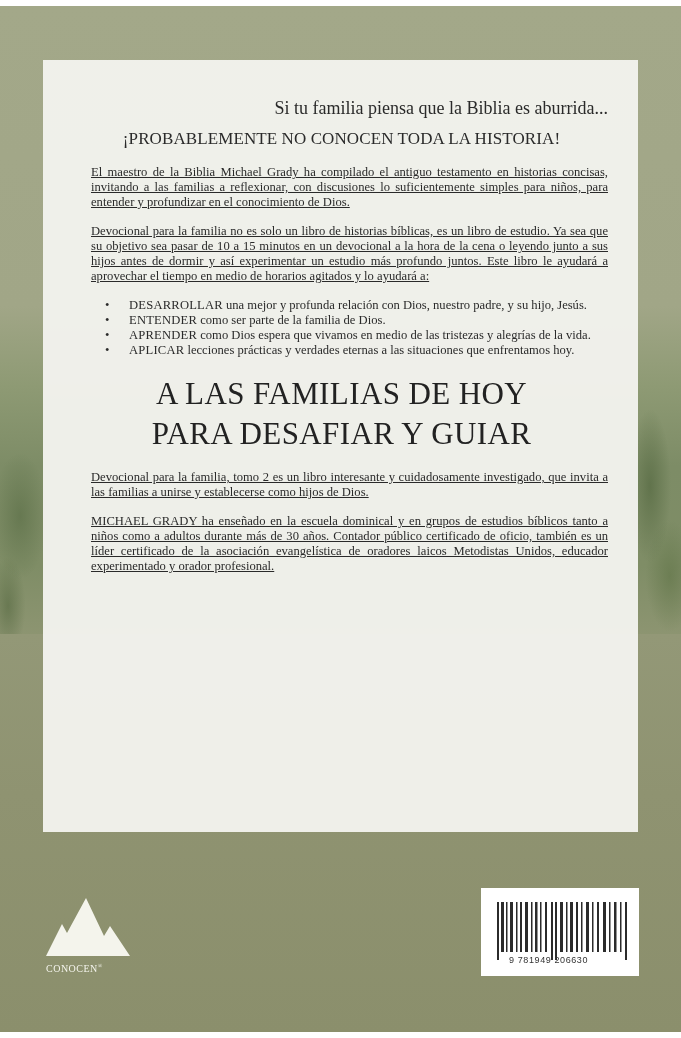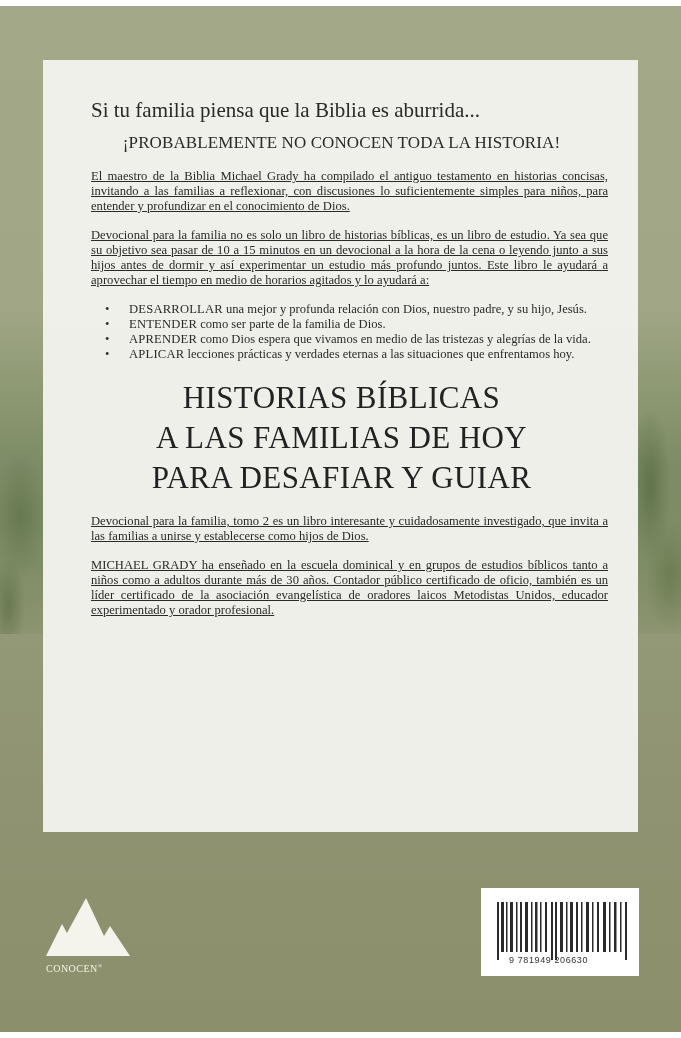--- a/index.html
+++ b/index.html
@@ -26,21 +26,21 @@
     .ground {
       position: absolute; left: 0; top: 628px; width: 681px; height: 400px;
       background: linear-gradient(to bottom, #939877 0%, #8f9371 40%, #8b8f6c 100%);
     }
     .panel {
       position: absolute; left: 43px; top: 54px; width: 595px; height: 772px;
       background: rgba(243,243,238,0.96);
       box-sizing: border-box; padding: 38px 30px 0 48px;
       color: #2a2a2a;
     }
-    .tagline { text-align: left; font-size: 21px; margin: 0 0 10px 0; }
+    .tagline { text-align: right; font-size: 18px; margin: 0 0 10px 0; }
     .headline { text-align: center; font-size: 17px; margin: 0 0 16px -16px; letter-spacing: 0.1px; }
     .para { font-size: 12.6px; line-height: 15px; text-align: justify; margin: 0 0 14px 0; text-decoration: underline; }
     .bullets { list-style: none; margin: 0 0 12px 0; padding: 0; }
     .bullets li { position: relative; padding-left: 38px; font-size: 12.6px; line-height: 15px; text-align: justify; }
     .bullets li .dot { position: absolute; left: 14px; top: 0; }
     .bullets li b { font-weight: normal; letter-spacing: 0.2px; }
     .big-title {
       text-align: center; font-family: "Liberation Serif", "DejaVu Serif", serif;
       font-size: 31px; line-height: 40px; letter-spacing: 0.4px; margin: 16px 0 16px -16px; color: #222;
     }
@@ -87,21 +87,20 @@
         <span class="dot">•</span>
         <b>APRENDER</b><span> como Dios espera que vivamos en medio de las tristezas y alegrías de la vida.</span>
       </li>
       <li>
         <span class="dot">•</span>
         <b>APLICAR</b><span> lecciones prácticas y verdades eternas a las situaciones que enfrentamos hoy.</span>
       </li>
     </ul>
 
     <div class="big-title">
-      <div>HISTORIAS BÍBLICAS</div>
       <div>A LAS FAMILIAS DE HOY</div>
       <div>PARA DESAFIAR Y GUIAR</div>
     </div>
 
     <p class="para">Devocional para la familia, tomo 2 es un libro interesante y cuidadosamente investigado, que invita a las familias a unirse y establecerse como hijos de Dios.</p>
     <p class="para"><span>MICHAEL GRADY</span><span> ha enseñado en la escuela dominical y en grupos de estudios bíblicos tanto a niños como a adultos durante más de 30 años. Contador público certificado de oficio, también es un líder certificado de la asociación evangelística de oradores laicos Metodistas Unidos, educador experimentado y orador profesional.</span></p>
   </div>
 
   <svg class="logo" viewBox="0 0 100 90">
     <polygon points="6,70 22,38 27,47 46,12 64,50 70,40 90,70" fill="#f4f4ec"></polygon>

